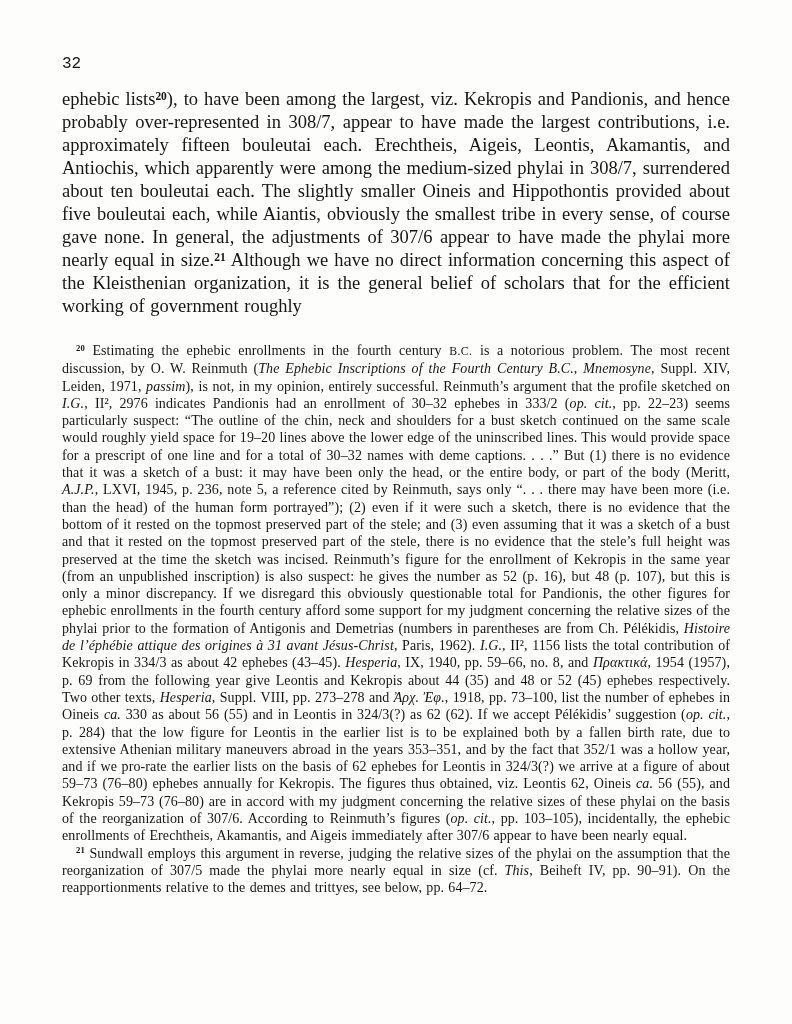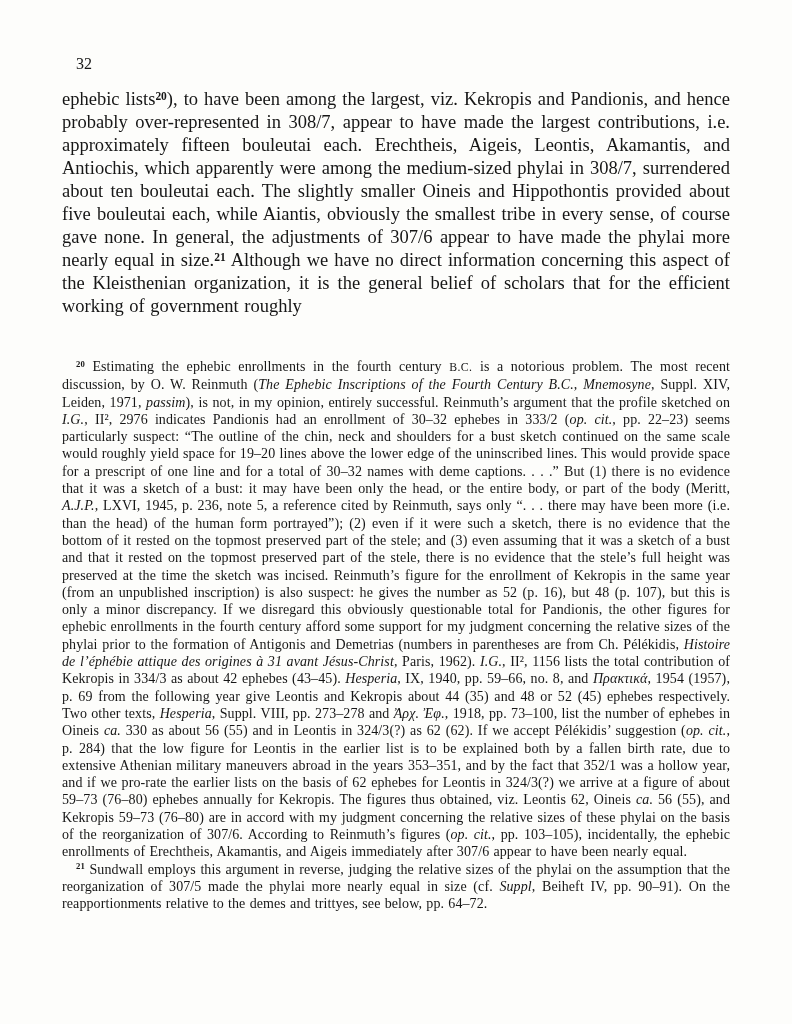--- a/index.html
+++ b/index.html
@@ -11,22 +11,23 @@
     color: #161616;
   }
   .page {
     position: relative;
     width: 792px; height: 1024px;
     overflow: hidden;
     background: #fdfdfb;
   }
   .running-head {
     position: absolute;
-    top: 54px; left: 76px; width: 668px;
+    top: 54px; left: 62px; width: 668px;
     height: 22px;
+    font-family: Liberation Mono, monospace;
   }
   .pagenum {
     position: absolute; left: 0; top: 1px;
     font-size: 16px;
   }
   .running-title {
     display: block;
     text-align: center;
     font-size: 15.5px;
     letter-spacing: 1.8px;
@@ -36,21 +37,21 @@
     position: absolute;
     top: 88px; left: 62px; width: 668px;
     margin: 0;
     font-size: 18.5px;
     line-height: 23px;
     text-align: justify;
     word-spacing: 1px;
   }
   .footnotes {
     position: absolute;
-    top: 358px; left: 62px; width: 668px;
+    top: 342px; left: 62px; width: 668px;
   }
   .footnote {
     margin: 0;
     font-size: 14px;
     line-height: 17.3px;
     text-align: justify;
     text-indent: 14px;
     letter-spacing: 0.1px;
     word-spacing: 0.6px;
   }
@@ -71,16 +72,16 @@
 <div class="page">
 
   <header class="running-head">
     <span class="pagenum">32</span>
   </header>
 
   <p class="body-text"><span>ephebic lists</span><sup class="bd">20</sup><span>), to have been among the largest, viz. Kekropis and Pandionis, and hence probably over-represented in 308/7, appear to have made the largest contributions, i.e. approximately fifteen bouleutai each. Erechtheis, Aigeis, Leontis, Akamantis, and Antiochis, which apparently were among the medium-sized phylai in 308/7, surrendered about ten bouleutai each. The slightly smaller Oineis and Hippothontis provided about five bouleutai each, while Aiantis, obviously the smallest tribe in every sense, of course gave none. In general, the adjustments of 307/6 appear to have made the phylai more nearly equal in size.</span><sup class="bd">21</sup><span> Although we have no direct information concerning this aspect of the Kleisthenian organization, it is the general belief of scholars that for the efficient working of government roughly</span></p>
 
   <section class="footnotes">
     <p class="footnote"><sup class="bd">20</sup><span> Estimating the ephebic enrollments in the fourth century </span><span class="sc">B.C.</span><span> is a notorious problem. The most recent discussion, by O. W. Reinmuth (</span><span class="it">The Ephebic Inscriptions of the Fourth Century B.C.</span><span>, </span><span class="it">Mnemosyne</span><span>, Suppl. XIV, Leiden, 1971, </span><span class="it">passim</span><span>), is not, in my opinion, entirely successful. Reinmuth’s argument that the profile sketched on </span><span class="it">I.G.</span><span>, II², 2976 indicates Pandionis had an enrollment of 30–32 ephebes in 333/2 (</span><span class="it">op. cit.</span><span>, pp. 22–23) seems particularly suspect: “The outline of the chin, neck and shoulders for a bust sketch continued on the same scale would roughly yield space for 19–20 lines above the lower edge of the uninscribed lines. This would provide space for a prescript of one line and for a total of 30–32 names with deme captions. . . .” But (1) there is no evidence that it was a sketch of a bust: it may have been only the head, or the entire body, or part of the body (Meritt, </span><span class="it">A.J.P.</span><span>, LXVI, 1945, p. 236, note 5, a reference cited by Reinmuth, says only “. . . there may have been more (i.e. than the head) of the human form portrayed”); (2) even if it were such a sketch, there is no evidence that the bottom of it rested on the topmost preserved part of the stele; and (3) even assuming that it was a sketch of a bust and that it rested on the topmost preserved part of the stele, there is no evidence that the stele’s full height was preserved at the time the sketch was incised. Reinmuth’s figure for the enrollment of Kekropis in the same year (from an unpublished inscription) is also suspect: he gives the number as 52 (p. 16), but 48 (p. 107), but this is only a minor discrepancy. If we disregard this obviously questionable total for Pandionis, the other figures for ephebic enrollments in the fourth century afford some support for my judgment concerning the relative sizes of the phylai prior to the formation of Antigonis and Demetrias (numbers in parentheses are from Ch. Pélékidis, </span><span class="it">Histoire de l’éphébie attique des origines à 31 avant Jésus-Christ</span><span>, Paris, 1962). </span><span class="it">I.G.</span><span>, II², 1156 lists the total contribution of Kekropis in 334/3 as about 42 ephebes (43–45). </span><span class="it">Hesperia</span><span>, IX, 1940, pp. 59–66, no. 8, and </span><span class="it">Πρακτικά</span><span>, 1954 (1957), p. 69 from the following year give Leontis and Kekropis about 44 (35) and 48 or 52 (45) ephebes respectively. Two other texts, </span><span class="it">Hesperia</span><span>, Suppl. VIII, pp. 273–278 and </span><span class="it">Ἀρχ. Ἐφ.</span><span>, 1918, pp. 73–100, list the number of ephebes in Oineis </span><span class="it">ca.</span><span> 330 as about 56 (55) and in Leontis in 324/3(?) as 62 (62). If we accept Pélékidis’ suggestion (</span><span class="it">op. cit.</span><span>, p. 284) that the low figure for Leontis in the earlier list is to be explained both by a fallen birth rate, due to extensive Athenian military maneuvers abroad in the years 353–351, and by the fact that 352/1 was a hollow year, and if we pro-rate the earlier lists on the basis of 62 ephebes for Leontis in 324/3(?) we arrive at a figure of about 59–73 (76–80) ephebes annually for Kekropis. The figures thus obtained, viz. Leontis 62, Oineis </span><span class="it">ca.</span><span> 56 (55), and Kekropis 59–73 (76–80) are in accord with my judgment concerning the relative sizes of these phylai on the basis of the reorganization of 307/6. According to Reinmuth’s figures (</span><span class="it">op. cit.</span><span>, pp. 103–105), incidentally, the ephebic enrollments of Erechtheis, Akamantis, and Aigeis immediately after 307/6 appear to have been nearly equal.</span></p>
-    <p class="footnote"><sup class="bd">21</sup><span> Sundwall employs this argument in reverse, judging the relative sizes of the phylai on the assumption that the reorganization of 307/5 made the phylai more nearly equal in size (cf. </span><span class="it">Suppl</span><span>, Beiheft IV, pp. 90–91). On the reapportionments relative to the demes and trittyes, see below, pp. 64–72.</span></p>
+    <p class="footnote"><sup class="bd">21</sup><span> Sundwall employs this argument in reverse, judging the relative sizes of the phylai on the assumption that the reorganization of 307/5 made the phylai more nearly equal in size (cf. </span><span class="it">This</span><span>, Beiheft IV, pp. 90–91). On the reapportionments relative to the demes and trittyes, see below, pp. 64–72.</span></p>
   </section>
 
 </div>
 
 </body></html>

